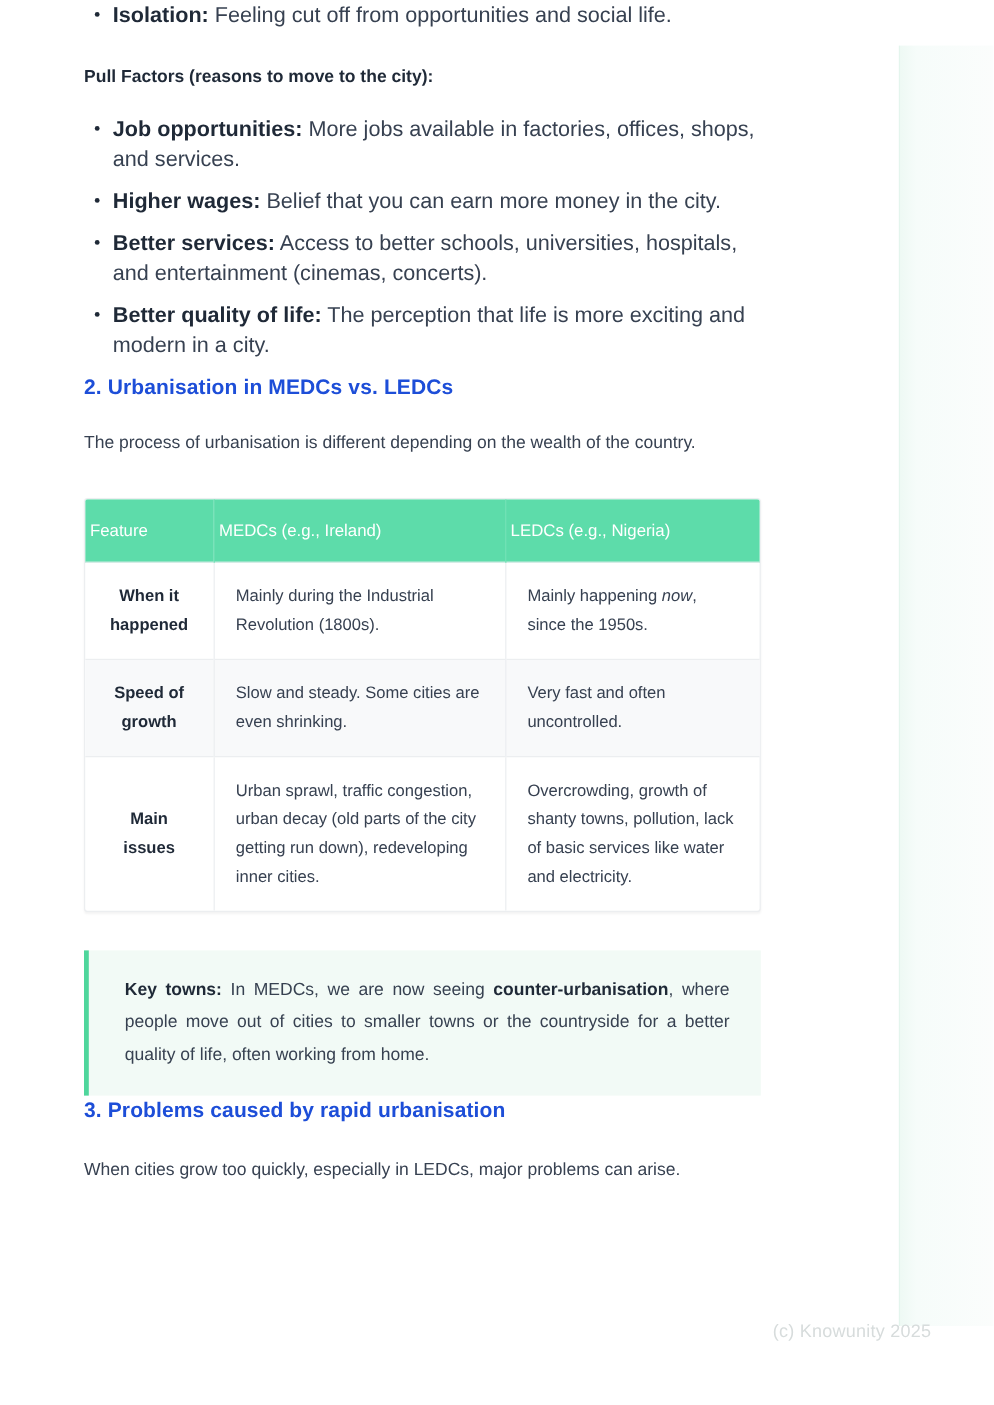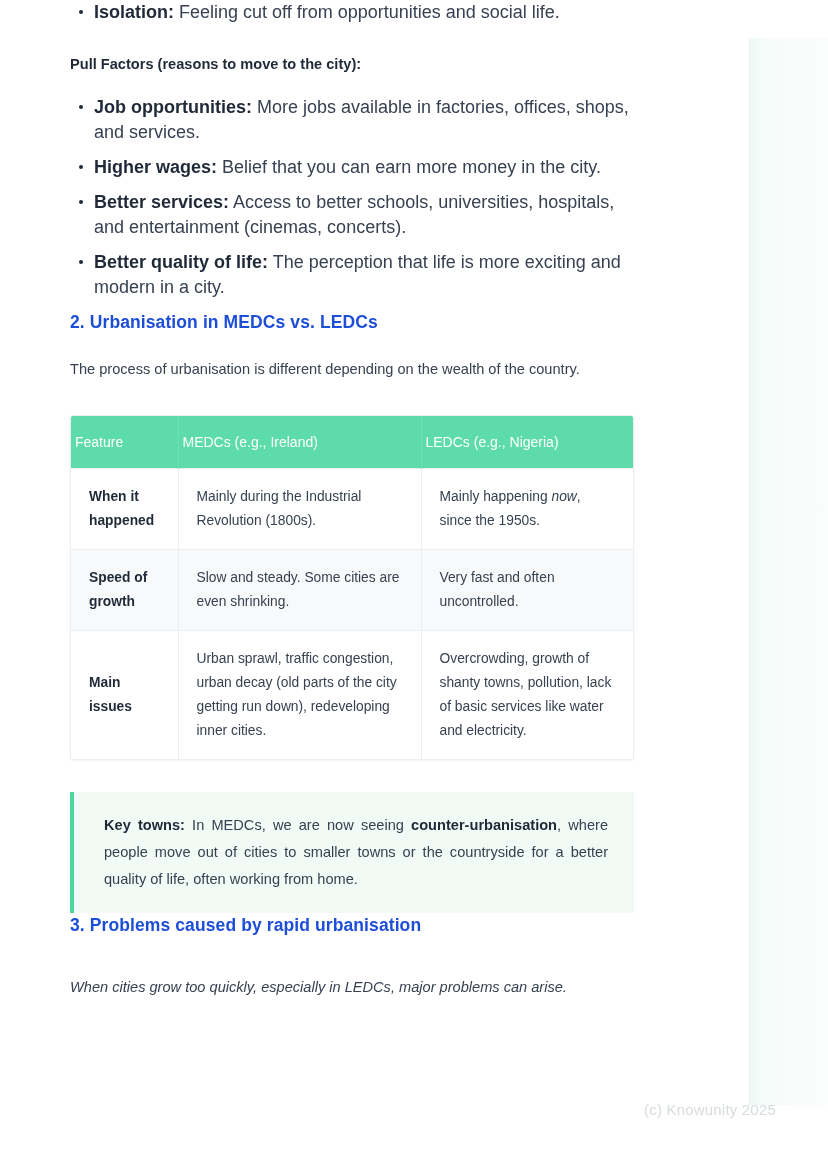--- a/index.html
+++ b/index.html
@@ -92,21 +92,21 @@
   p.body {
     font-size: 14.6px;
     line-height: 25px;
     color: #374151;
     margin: 0;
   }
   p.justified {
     text-align: justify;
     margin-top: 23px;
   }
-  p.after-h2 { margin-top: 38px; font-style: italic; }
+  p.after-h2 { margin-top: 26px; }
 
   
   .table-wrap {
     margin-top: 33px;
     border: 1px solid #eceef0;
     border-radius: 3px;
     overflow: hidden;
     box-shadow: 0 1px 2px rgba(0,0,0,0.05);
     background: #fff;
   }
@@ -137,20 +137,21 @@
     color: #374151;
     padding: 16px 18px;
     vertical-align: middle;
     border-right: 1px solid #eceef0;
     border-top: 1px solid #eceef0;
   }
   table.cmp td:last-child { border-right: none; }
   table.cmp td.feat {
     font-weight: bold;
     color: #1f2937;
+    text-align: center;
   }
   table.cmp tr.alt td { background: #f8f9fa; }
   table.cmp td i { font-style: italic; }
 
   
   .callout {
     margin-top: 32px;
     background: #f2faf6;
     border-left: 4px solid #4fd69c;
     padding: 20px 26px 20px 30px;

